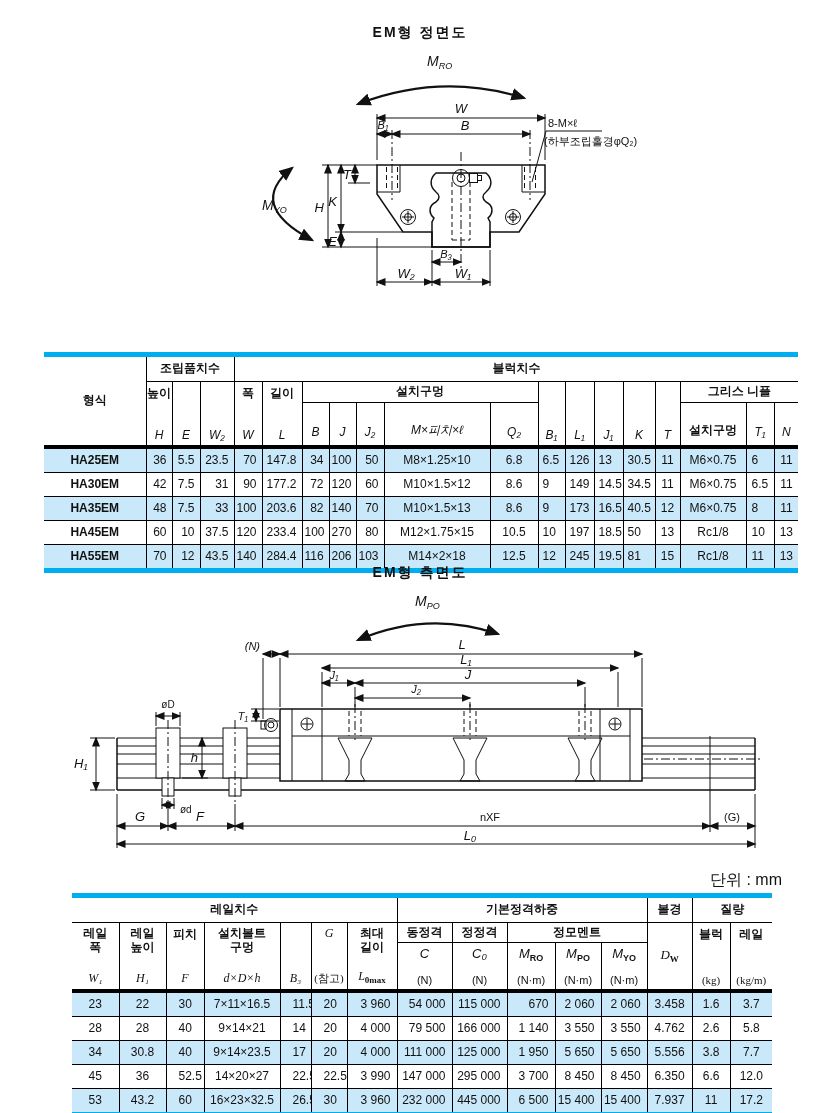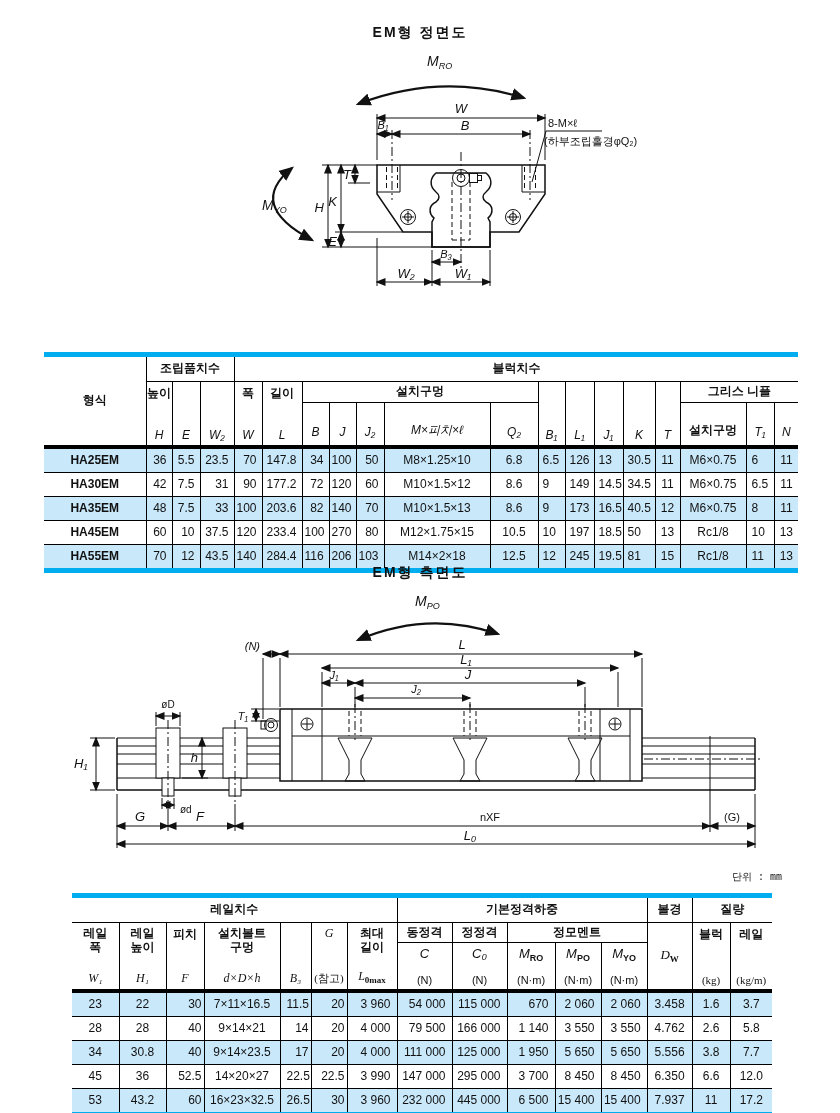--- a/index.html
+++ b/index.html
@@ -39,24 +39,24 @@
   .t1 .stk{height:57px;} .t2 .stk{height:60px;}
   .stk .top{display:flex;flex-direction:column;align-items:center;line-height:14px;}
   .stk2{display:flex;flex-direction:column;justify-content:space-between;align-items:center;height:40px;padding:2px 0;}
   .un{font-weight:normal;font-size:11px;}
   
   .t1 td:nth-child(2),.t1 td:nth-child(3),.t1 td:nth-child(4),.t1 td:nth-child(5),
   .t1 td:nth-child(6),.t1 td:nth-child(7),.t1 td:nth-child(8),.t1 td:nth-child(9){text-align:right;padding-right:5px;}
   .t1 td:nth-child(12),.t1 td:nth-child(13),.t1 td:nth-child(14),.t1 td:nth-child(15){text-align:left;padding-left:4px;}
   .t1 td:nth-child(18){text-align:left;padding-left:5px;}
   
-  .t2 td:nth-child(3),.t2 td:nth-child(5),.t2 td:nth-child(6){text-align:right;padding-left:6px;}
+  .t2 td:nth-child(3),.t2 td:nth-child(5),.t2 td:nth-child(6){text-align:left;padding-left:12px;}
   .t2 td:nth-child(7),.t2 td:nth-child(8),.t2 td:nth-child(9),.t2 td:nth-child(10),
   .t2 td:nth-child(11),.t2 td:nth-child(12){text-align:right;padding-right:6px;}
-  .unit-note{font-size:10px;font-family:Liberation Mono, monospace;}
+  .unit-note{font-size:16px;}
 </style>
 </head>
 <body>
 
 <div class="abs title" style="top:24px;">EM형 정면도</div>
 
 <svg class="abs" style="left:240px;top:42px;" width="430" height="270" viewBox="0 0 430 270">
   <defs>
     <marker id="ar" markerUnits="userSpaceOnUse" markerWidth="10" markerHeight="10" viewBox="0 0 10 10" refX="8.5" refY="5" orient="auto-start-reverse">
         <path d="M0 1L10 5L0 9z" fill="#111"></path>

